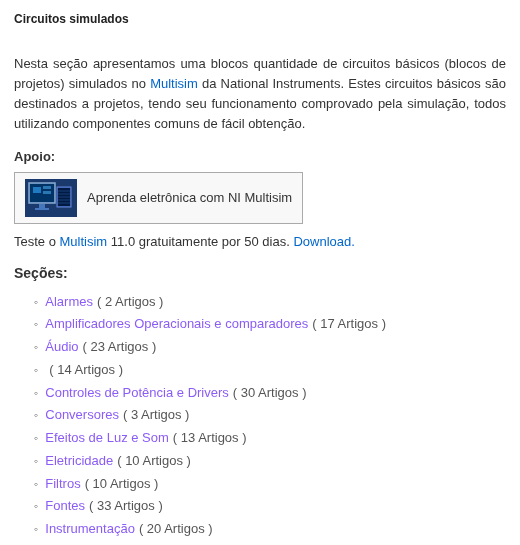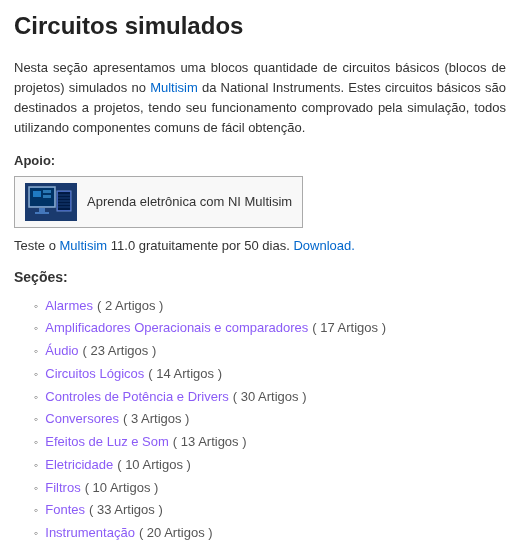--- a/index.html
+++ b/index.html
@@ -6,24 +6,24 @@
     body {
       font-family: Arial, Helvetica, sans-serif;
       font-size: 13px;
       color: #333;
       background: #fff;
       width: 520px;
       min-height: 545px;
       padding: 12px 14px;
     }
     h1 {
-      font-size: 24px;
+      font-size: 12px;
       font-weight: bold;
       color: #222;
-      margin-bottom: 18px;
+      margin-bottom: 28px;
     }
     .intro {
       font-size: 13px;
       line-height: 1.55;
       text-align: justify;
       margin-bottom: 14px;
     }
     .highlight {
       color: #0066cc;
       cursor: pointer;
@@ -142,21 +142,20 @@
     </li>
     <li>
       <a class="section-link" href="#">Amplificadores Operacionais e comparadores</a>
       <span class="section-count">  ( 17 Artigos )</span>
     </li>
     <li>
       <a class="section-link" href="#">Áudio</a>
       <span class="section-count">  ( 23 Artigos )</span>
     </li>
     <li>
-      <a class="section-link" href="#">Circuitos Lógicos</a>
       <span class="section-count">  ( 14 Artigos )</span>
     </li>
     <li>
       <a class="section-link" href="#">Controles de Potência e Drivers</a>
       <span class="section-count">  ( 30 Artigos )</span>
     </li>
     <li>
       <a class="section-link" href="#">Conversores</a>
       <span class="section-count">  ( 3 Artigos )</span>
     </li>

